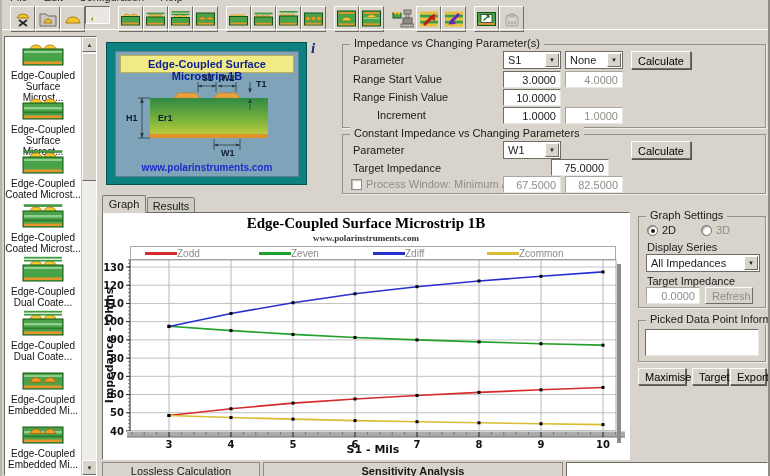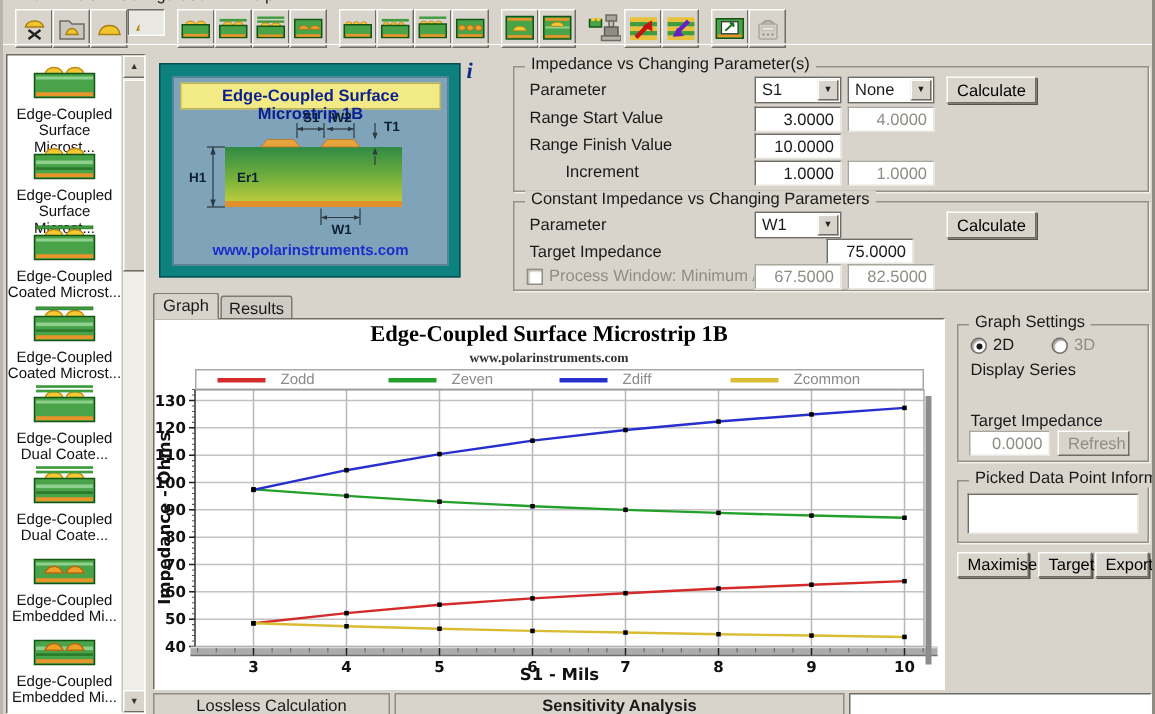--- a/index.html
+++ b/index.html
@@ -70,21 +70,21 @@
   .tab.on{background:#d8d4cb;border-bottom-color:#d8d4cb;z-index:3;}
   
   .graph-panel{position:absolute;left:100px;top:212px;width:528px;height:248px;background:#fff;
                border:1px solid;border-color:#6f6c65 #fdfdfb #fdfdfb #6f6c65;z-index:2;}
   .chart-title{position:absolute;left:0;right:0;top:2px;text-align:center;font-family:"Liberation Serif",serif;
                font-size:15px;font-weight:600;color:#000;}
   .chart-sub{position:absolute;left:0;right:0;top:20px;text-align:center;font-family:"Liberation Serif",serif;
              font-size:9px;font-weight:bold;color:#333;}
   .legend{position:absolute;left:27px;top:33px;width:486px;height:14px;border:1px solid #a8a8a8;
           display:flex;align-items:center;padding:0 14px;}
-  .legend-item{display:flex;align-items:center;gap:10px;width:25%;}
+  .legend-item{display:flex;align-items:center;gap:0;width:25%;}
   .legend-swatch{width:32px;height:3px;display:inline-block;}
   .legend-lbl{font-size:10px;color:#8a8a8a;}
   #plot-svg{position:absolute;left:0;top:0;}
   text.tick{font:bold 10px "DejaVu Sans",sans-serif;fill:#111;}
   text.axis-label{font:bold 11px "DejaVu Sans",sans-serif;fill:#111;}
   
   .picked-box{position:absolute;background:#fff;border:1px solid;border-color:#6f6c65 #e9e7e1 #e9e7e1 #6f6c65;}
   
   .bottom-tab{position:absolute;top:462px;height:16px;background:#d8d4cb;border:1px solid #8f8c84;
               text-align:center;font-size:11px;padding-top:2px;cursor:pointer;}
@@ -682,20 +682,21 @@
     <span class="gb-title">Graph Settings</span>
     <div class="radio-row" style="left:8px;top:7px;">
       <span class="radio on"></span>
       <span class="radio-lbl">2D</span>
     </div>
     <div class="radio-row" style="left:62px;top:7px;">
       <span class="radio"></span>
       <span class="radio-lbl dis-txt">3D</span>
     </div>
     <span class="formlbl" style="left:8px;top:24px;">Display Series</span>
+    <div class="sel" style="left:7px;top:37px;width:114px;"><span>All Impedances</span><span class="arr"></span></div>
     <span class="formlbl" style="left:8px;top:58px;">Target Impedance</span>
     <div class="fld dis" style="left:7px;top:70px;width:54px;">0.0000</div>
     <button class="btn dis" style="left:66px;top:70px;width:48px;height:17px;">Refresh</button>
   </div>
 
   <div class="gb" style="left:636px;top:320px;width:128px;height:42px;">
     <span class="gb-title">Picked Data Point Information</span>
     <div class="picked-box" style="left:6px;top:8px;width:114px;height:27px;"></div>
   </div>
 

